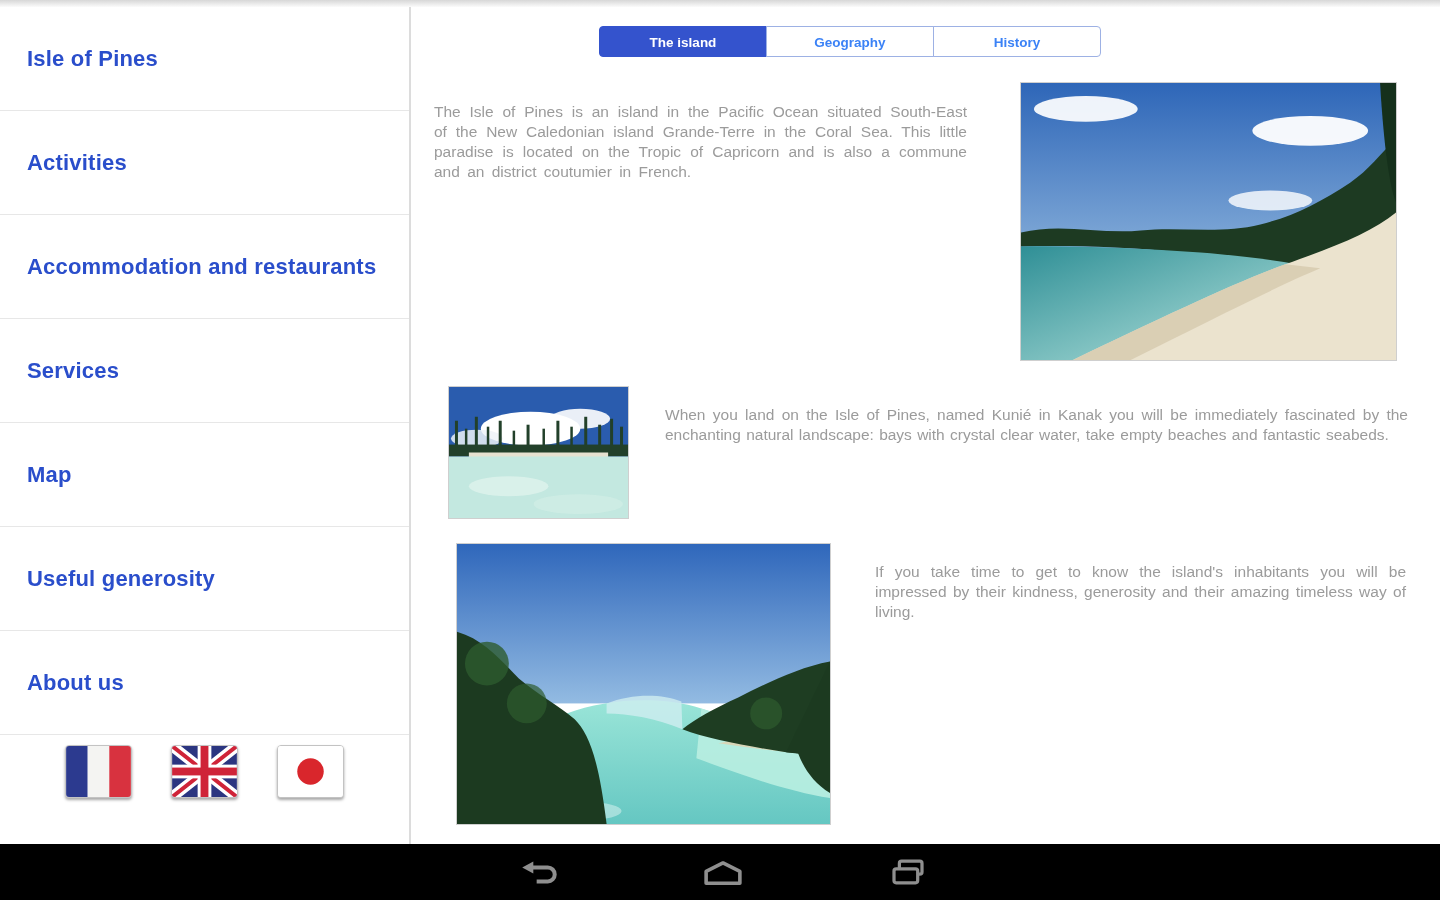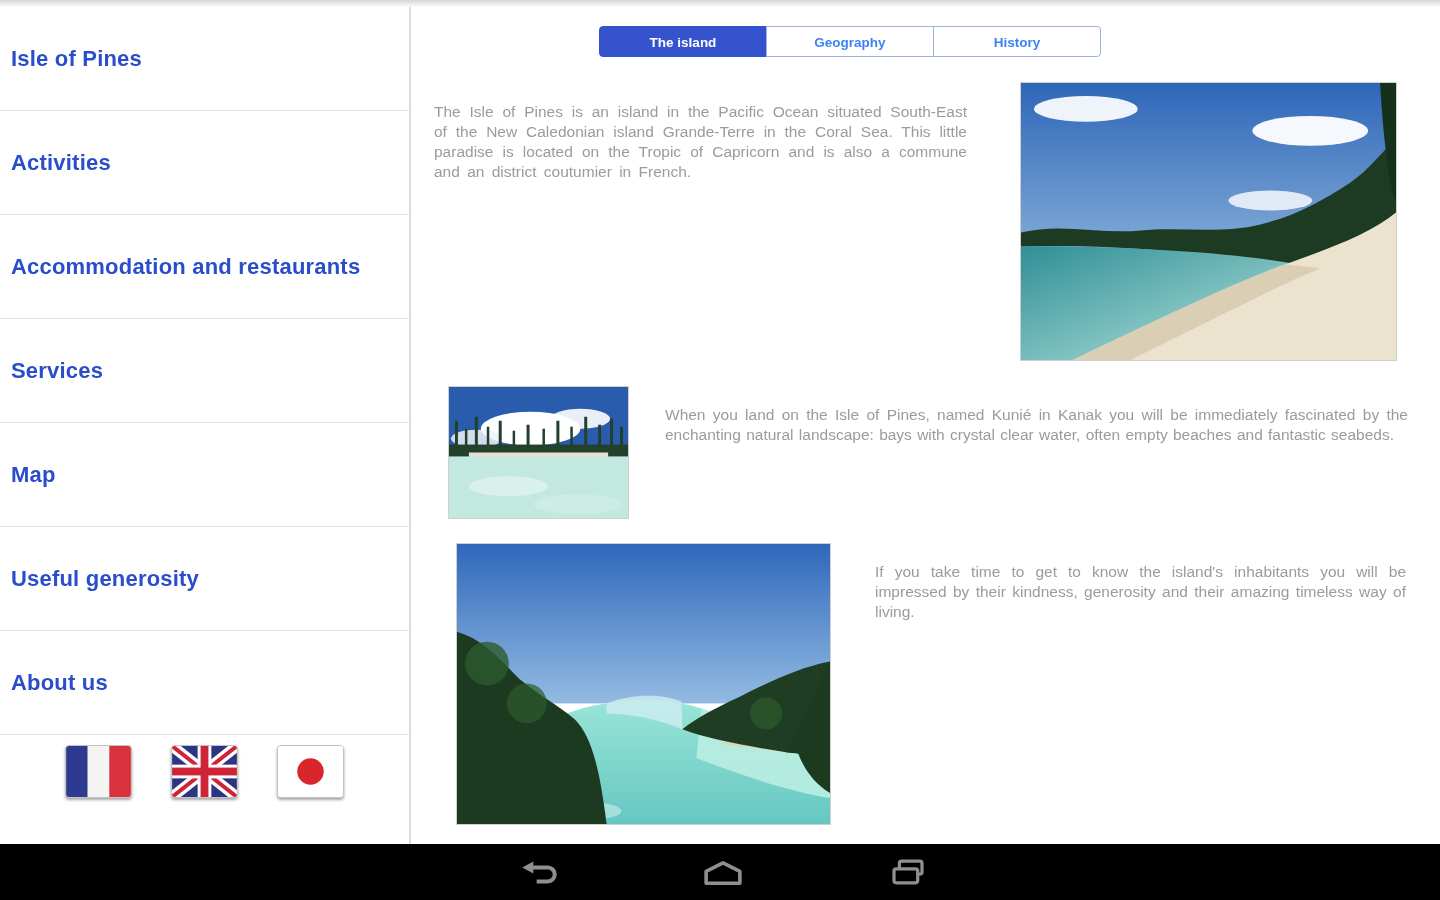--- a/index.html
+++ b/index.html
@@ -4,21 +4,21 @@
 <style>
   html,body{margin:0;padding:0;background:#000;}
   .screen{position:relative;width:1440px;height:900px;background:#ffffff;overflow:hidden;
           font-family:"Liberation Sans", sans-serif;}
   
   .top-strip{position:absolute;left:0;top:0;width:1440px;height:7px;
              background:linear-gradient(#d7d7d7,#fbfbfb);}
   
   .sidebar{position:absolute;left:0;top:7px;width:409px;height:837px;background:#fff;}
   .side-item{height:104px;border-bottom:1px solid #e7e7e7;display:flex;align-items:center;
-             padding-left:11px;box-sizing:border-box;cursor:pointer;}
+             padding-left:27px;box-sizing:border-box;cursor:pointer;}
   .side-item span{color:#2a4ecb;font-size:22px;font-weight:700;letter-spacing:.2px;}
   .v-divider{position:absolute;left:409px;top:7px;width:2px;height:837px;background:#dcdcdc;}
   
   .flag-row{position:absolute;left:0;top:745px;width:409px;display:flex;
             justify-content:center;gap:39px;}
   .flag-btn{width:67px;height:53px;border-radius:4px;overflow:hidden;cursor:pointer;padding:0;border:1px solid #c3c3c3;
             box-shadow:0 2px 3px rgba(0,0,0,.35);background:#fff;box-sizing:border-box;}
   .flag-btn svg{display:block;width:100%;height:100%;}
   
   .tab-bar{position:absolute;left:591px;top:26px;height:31px;display:flex;}
@@ -106,21 +106,21 @@
 
   <div class="v-divider"></div>
 
   <div class="tab-bar">
     <div class="tab active">The island</div>
     <div class="tab">Geography</div>
     <div class="tab">History</div>
   </div>
 
   <p class="para" id="para1">The Isle of Pines is an island in the Pacific Ocean situated South-East of the New Caledonian island Grande-Terre in the Coral Sea. This little paradise is located on the Tropic of Capricorn and is also a commune and an district coutumier in French.</p>
-  <p class="para" id="para2">When you land on the Isle of Pines, named Kunié in Kanak you will be immediately fascinated by the enchanting natural landscape: bays with crystal clear water, often empty beaches and fantastic seabeds.</p>
+  <p class="para" id="para2">When you land on the Isle of Pines, named Kunié in Kanak you will be immediately fascinated by the enchanting natural landscape: bays with crystal clear water, take empty beaches and fantastic seabeds.</p>
   <p class="para" id="para3">If you take time to get to know the island's inhabitants you will be impressed by their kindness, generosity and their amazing timeless way of living.</p>
 
   <div class="photo" id="photo1">
     <svg viewBox="0 0 376 278" preserveAspectRatio="none">
       <defs>
         <linearGradient id="p1sky" x1="0" y1="0" x2="0" y2="1">
           <stop offset="0" stop-color="#2e66b8"></stop>
             <stop offset="1" stop-color="#82abd8"></stop>
         </linearGradient>
         <linearGradient id="p1water" x1="0" y1="0" x2="1" y2="1">

